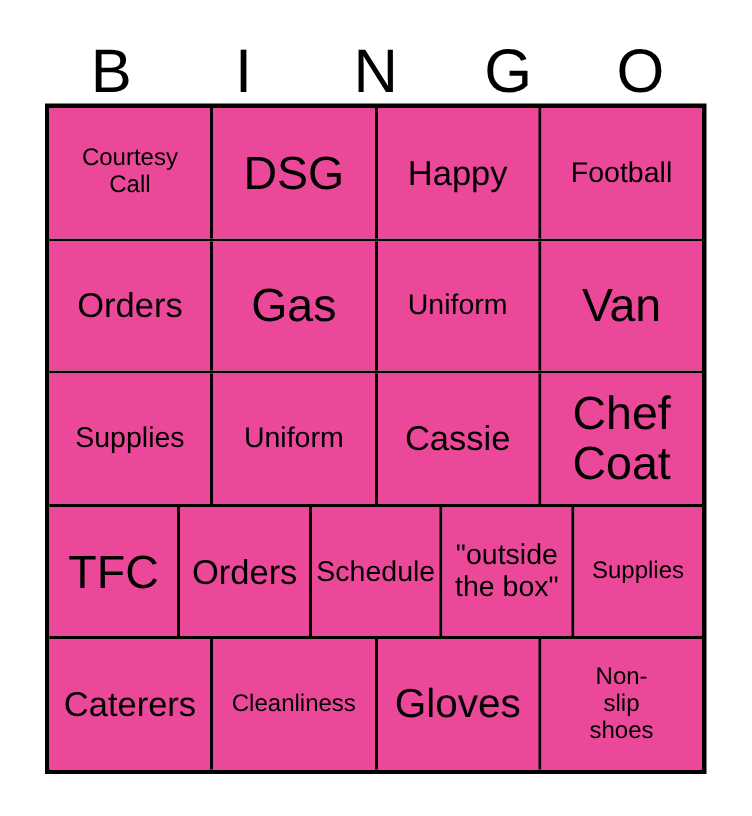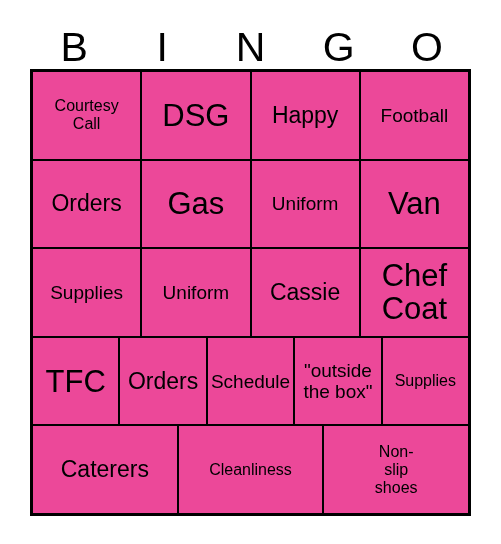--- a/index.html
+++ b/index.html
@@ -183,20 +183,23 @@
     </div>
 
     <div class="grid-row">
       <div class="cell">
           <span class="cell-text sz-md">Caterers</span>
         </div>
       <div class="cell">
           <span class="cell-text sz-xs">Cleanliness</span>
         </div>
       <div class="cell">
+          <span class="cell-text sz-lg">Gloves</span>
+        </div>
+      <div class="cell">
           <span class="cell-text sz-xs">Non-
 slip
 shoes</span>
         </div>
     </div>
 
   </div>
 </div>
 
 </body></html>

